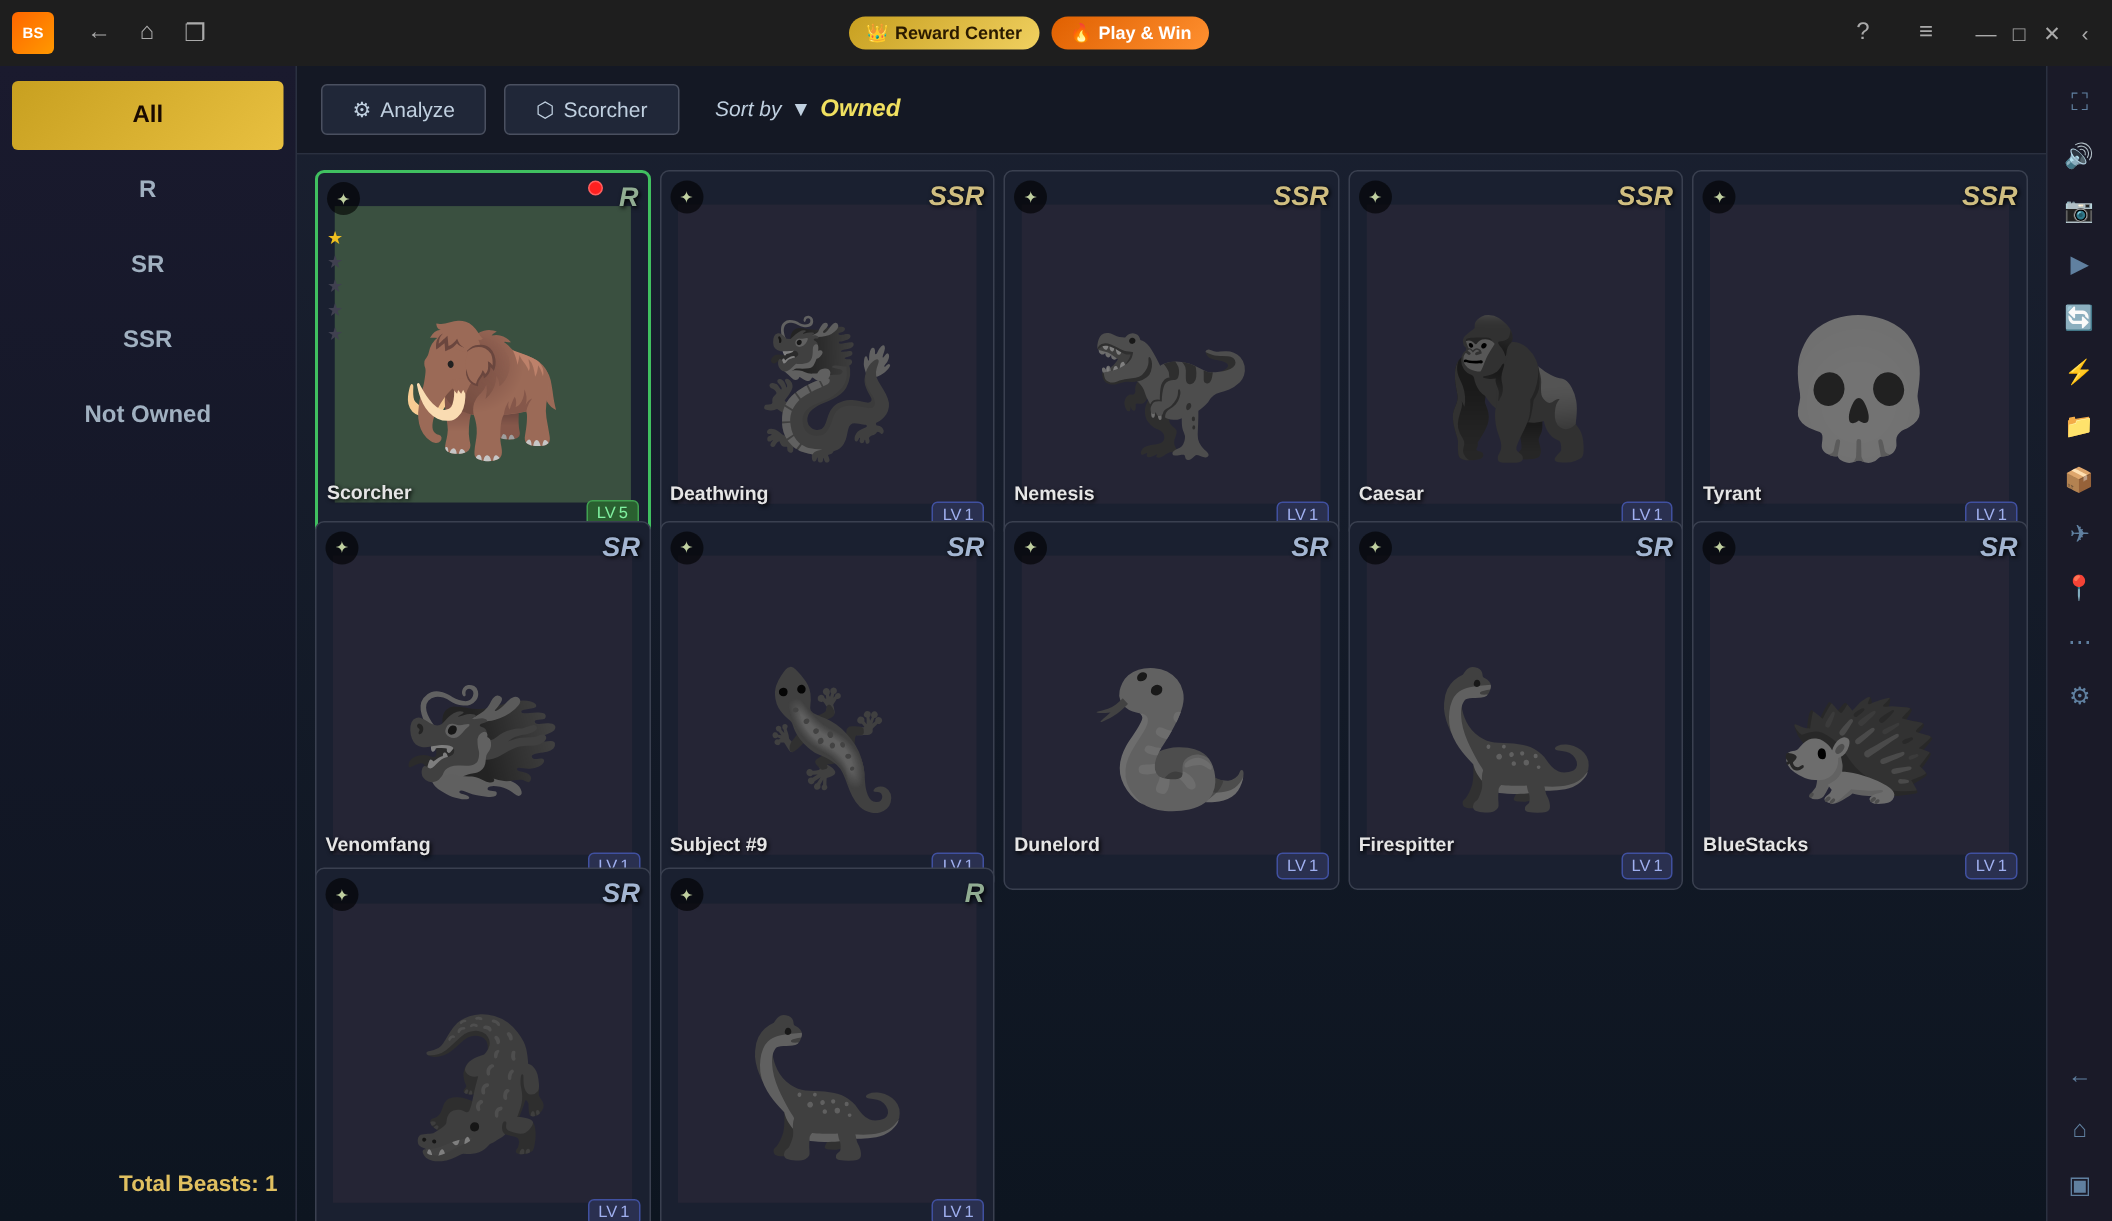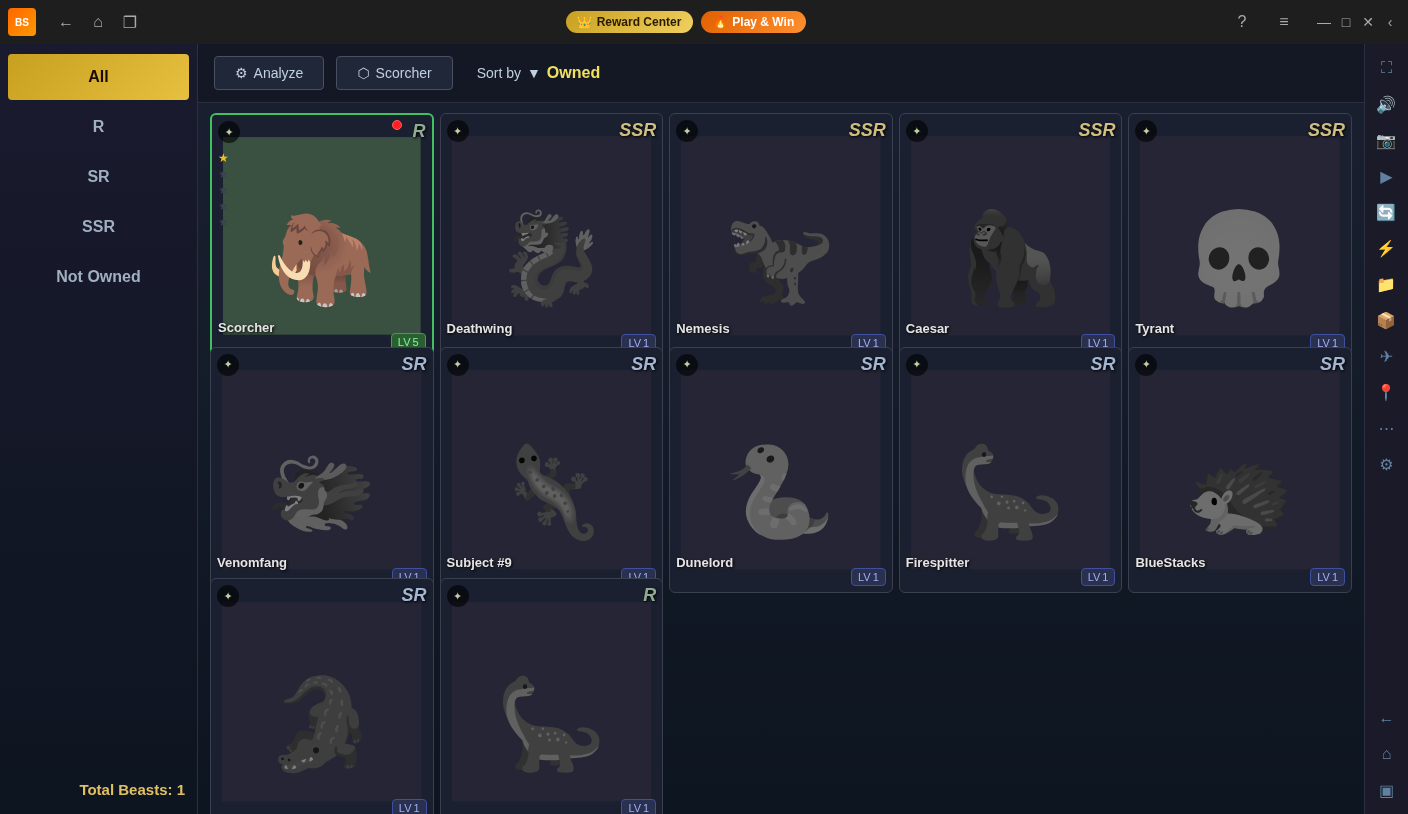--- a/index.html
+++ b/index.html
@@ -166,25 +166,26 @@
       display: flex; align-items: center; gap: 6px;
       padding: 8px 20px;
       border: 1px solid #4a5060;
       border-radius: 4px;
       color: #c0d0e0;
       font-size: 14px;
       cursor: pointer;
       background: rgba(40,50,70,0.6);
     }
     .sort-btn {
-      display: flex; align-items: center; gap: 6px;
+      display: flex; gap: 6px;
       padding: 8px 12px;
       color: #c0d0e0;
       font-size: 14px;
       cursor: pointer;
+      font-style: italic;
     }
     .sort-rarity {
       color: #f0e060;
       font-size: 16px;
       font-weight: bold;
     }
 
     
     .beast-grid {
       flex: 1;

